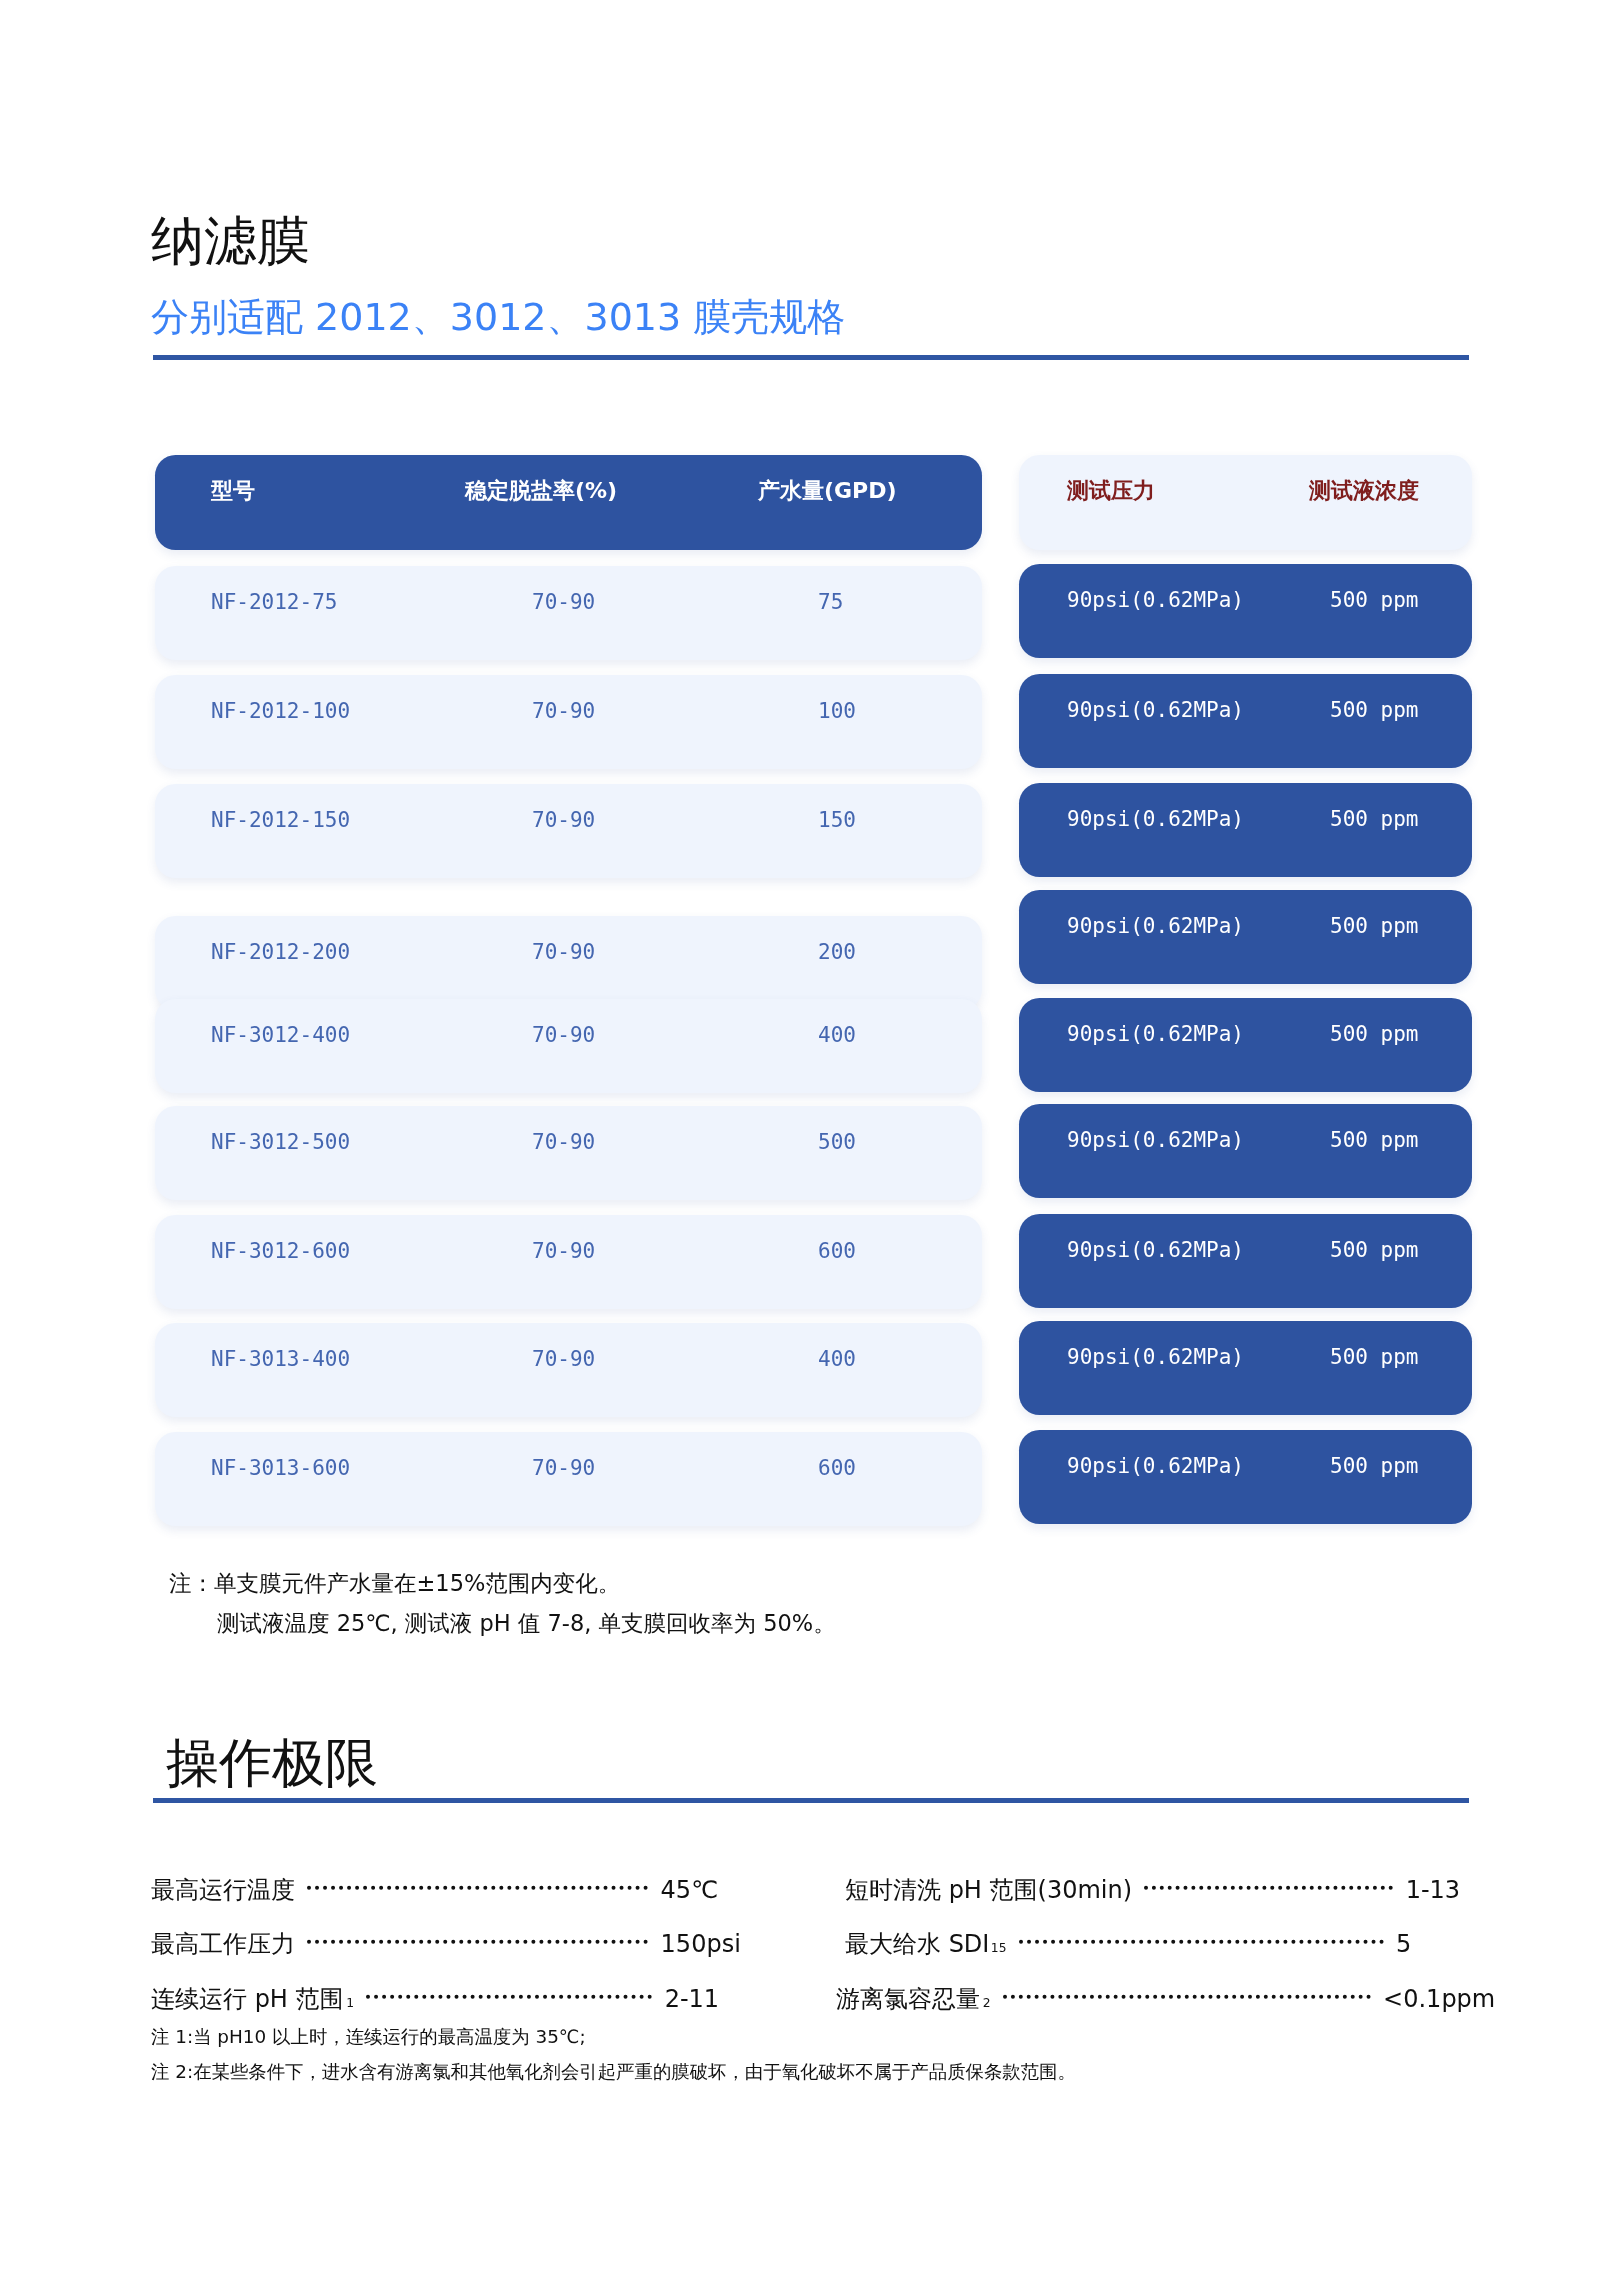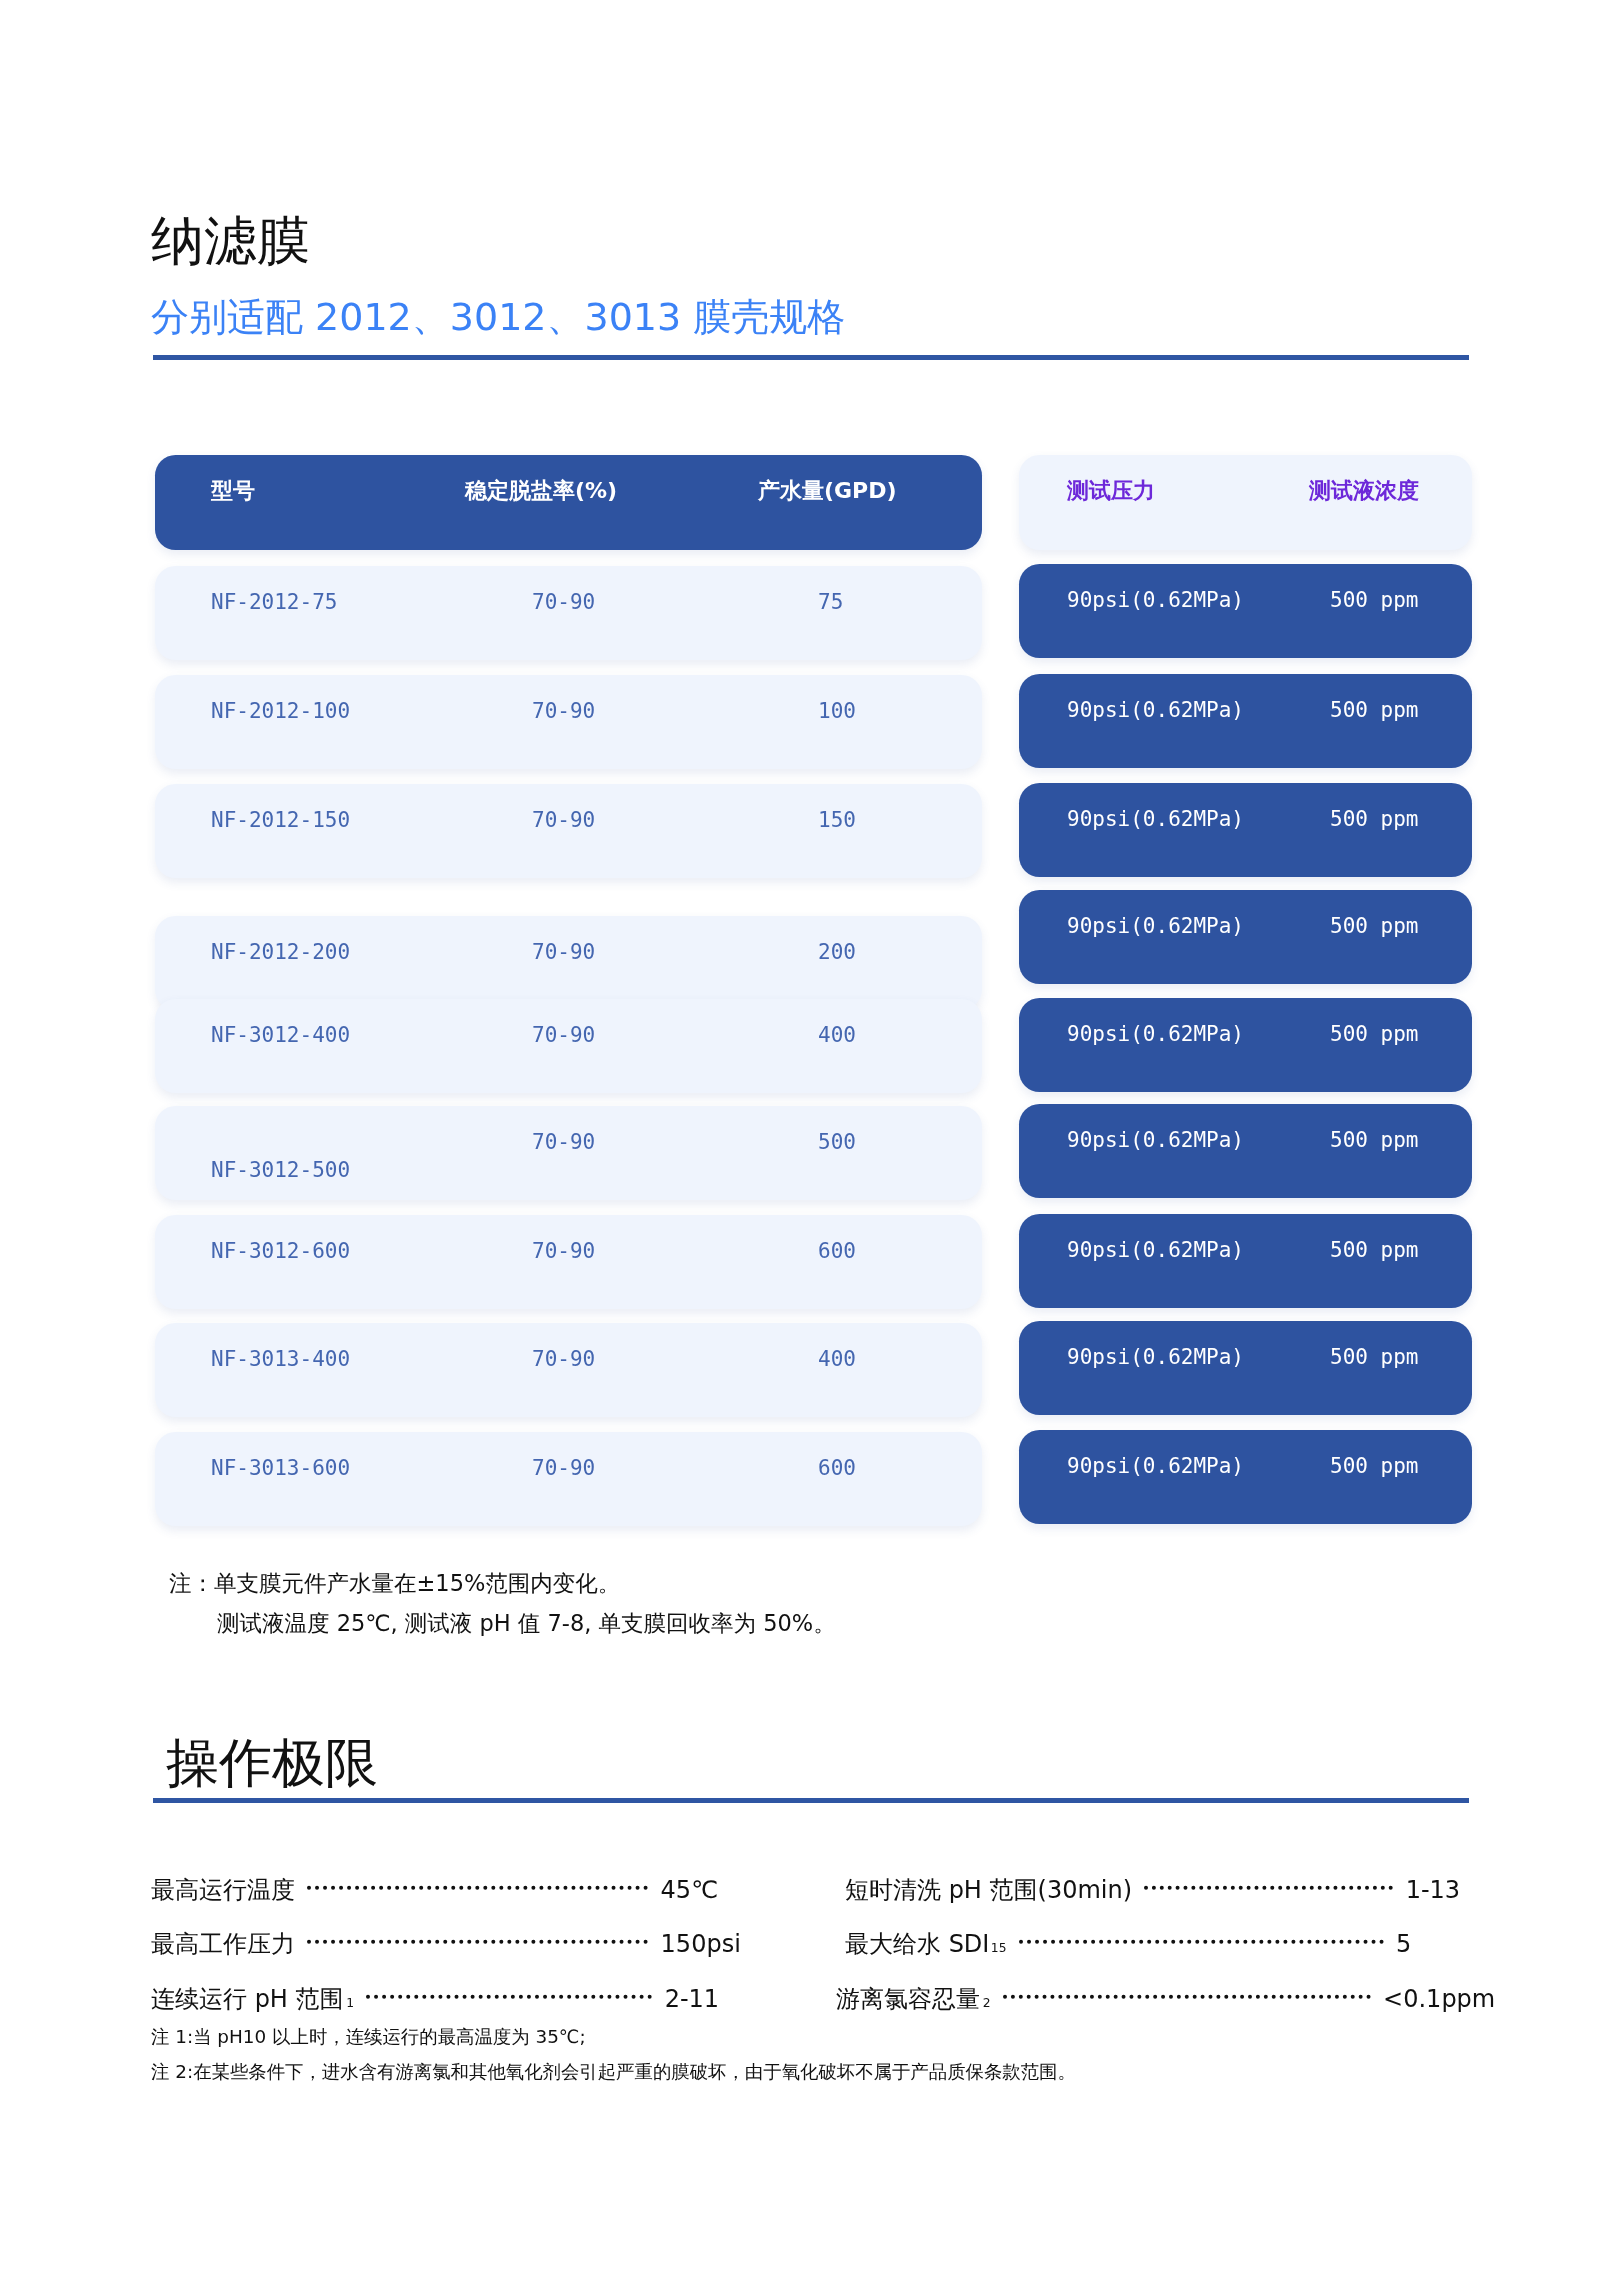--- a/index.html
+++ b/index.html
@@ -7,21 +7,21 @@
          font-family: "DejaVu Sans", "Liberation Sans", sans-serif; color: #111; }
   .abs { position: absolute; }
   .title { left: 151px; top: 210px; font-size: 53px; line-height: 61px; color: #111; }
   .subtitle { left: 151px; top: 293px; font-size: 38px; line-height: 48px; color: #3b82f6; }
   .rule { left: 153px; width: 1316px; height: 4.8px; background: #2f56a3; }
   .card { position: absolute; border-radius: 20.5px; box-shadow: 0 4.1px 9.5px rgba(60,90,160,0.10); }
   .card.light { background: #eff4fd; }
   .card.dark { background: #2e53a0; }
   .cell { position: absolute; top: 20.5px; font-size: 22px; line-height: 30px; white-space: nowrap; }
   .hdr-left .cell { color: #ffffff; font-weight: bold; }
-  .hdr-right .cell { color: #6d28d9; font-weight: bold; }
+  .hdr-right .cell { color: #7f1d1d; font-weight: bold; }
   .row-left .cell { color: #4466b0; font-family: "DejaVu Sans Mono", monospace; font-size: 21px; }
   .row-right .cell { color: #ffffff; font-family: "DejaVu Sans Mono", monospace; font-size: 21px; }
   .note { font-size: 22.5px; line-height: 30px; color: #111; white-space: nowrap; }
   .h2 { left: 166px; top: 1732px; font-size: 53px; line-height: 61px; color: #111; }
   .limit { position: absolute; font-size: 24px; line-height: 30px; white-space: nowrap; color: #111; display: flex; align-items: baseline; }
   .dots { display: inline-block; border-bottom: 4.1px dotted #111; height: 0; margin: 0 12.3px; transform: translateY(-8.2px); }
   .sup { font-size: 12.3px; vertical-align: super; margin-left: 2.7px; }
   .sub { font-size: 12.3px; vertical-align: sub; margin-left: 1.4px; text-align: right; }
   .foot { font-size: 18.4px; line-height: 27px; color: #111; white-space: nowrap; }
 </style>
@@ -83,21 +83,21 @@
     <div class="card light row-left" style="left: 155px; top: 999px; width: 827px; height: 94px;">
       <div class="cell" style="left:56px;">NF-3012-400</div>
       <div class="cell" style="left:377px;">70-90</div>
       <div class="cell" style="left:663px;">400</div>
     </div>
     <div class="card dark row-right" style="left: 1019px; top: 998px; width: 453px; height: 94px;">
       <div class="cell" style="left:48px;">90psi(0.62MPa)</div>
       <div class="cell" style="left:311px;">500 ppm</div>
     </div>
     <div class="card light row-left" style="left: 155px; top: 1106px; width: 827px; height: 94px;">
-      <div class="cell" style="left:56px;margin-top:28px;">NF-3012-500</div>
+      <div class="cell" style="left:56px;">NF-3012-500</div>
       <div class="cell" style="left:377px;">70-90</div>
       <div class="cell" style="left:663px;">500</div>
     </div>
     <div class="card dark row-right" style="left: 1019px; top: 1104px; width: 453px; height: 94px;">
       <div class="cell" style="left:48px;">90psi(0.62MPa)</div>
       <div class="cell" style="left:311px;">500 ppm</div>
     </div>
     <div class="card light row-left" style="left: 155px; top: 1215px; width: 827px; height: 94px;">
       <div class="cell" style="left:56px;">NF-3012-600</div>
       <div class="cell" style="left:377px;">70-90</div>

